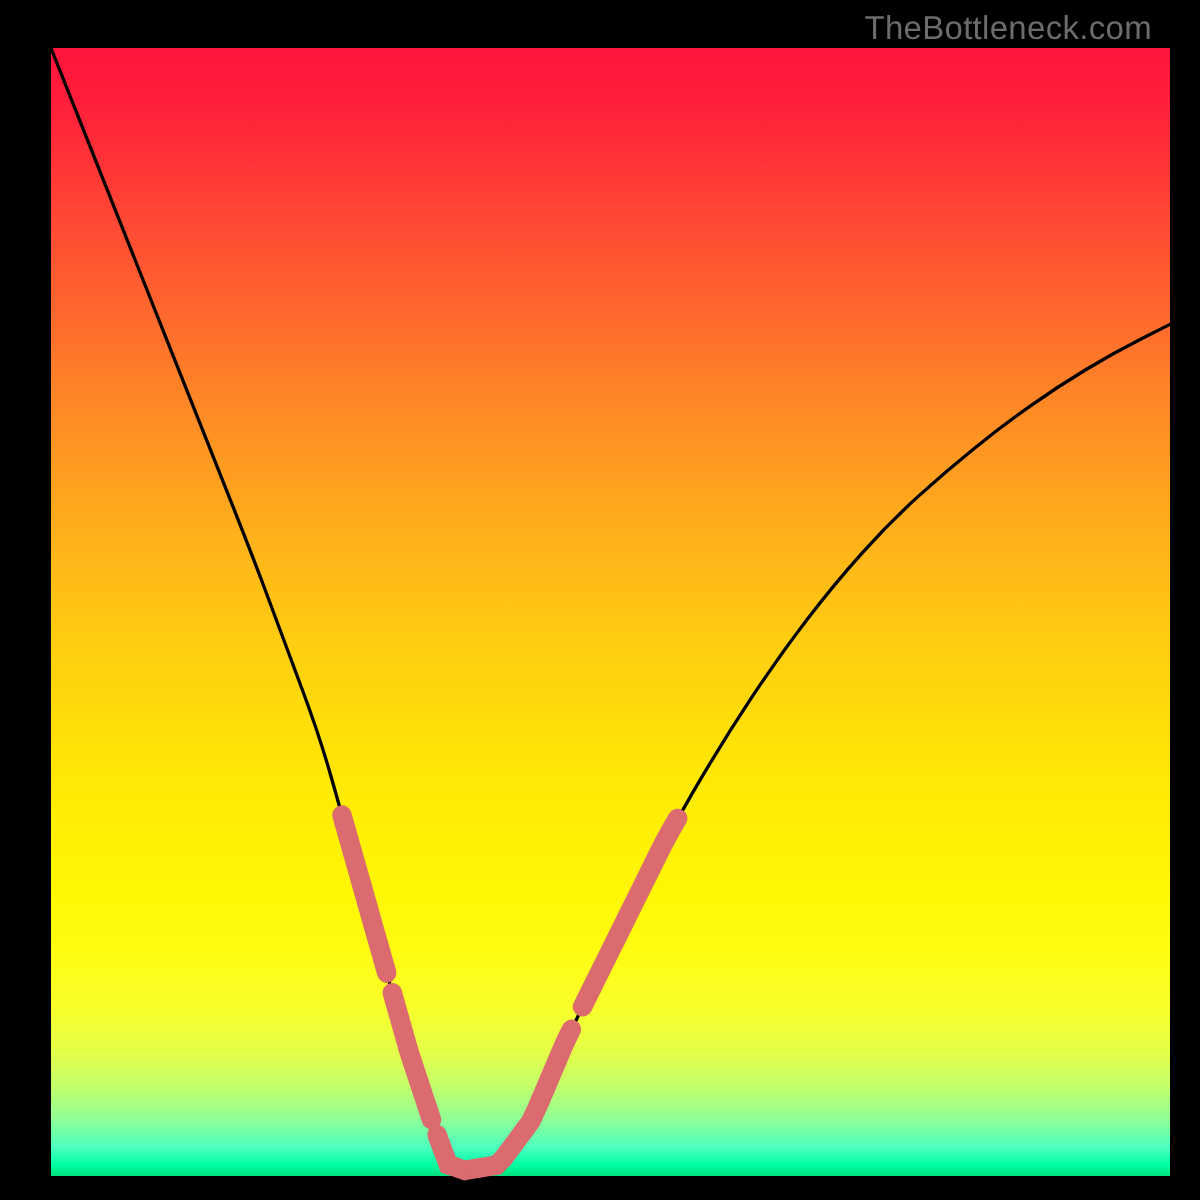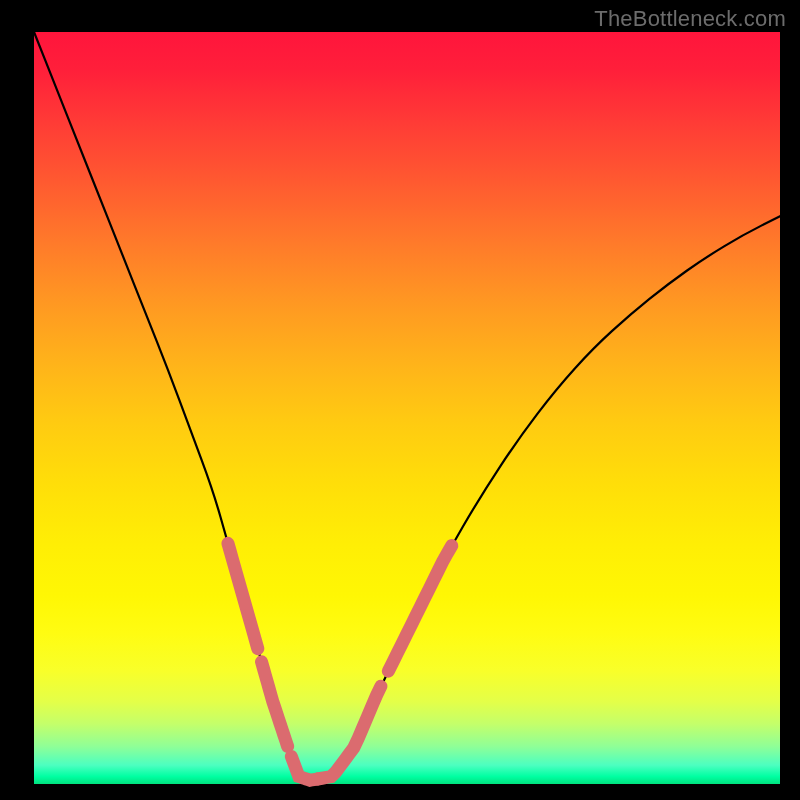--- a/index.html
+++ b/index.html
@@ -43,21 +43,21 @@
     position: absolute;
     left: 0;
     top: 0;
     width: 746px;
     height: 752px;
     overflow: visible;
   }
   .watermark {
     position: absolute;
     top: 6px;
-    right: 14px;
+    right: 32px;
     color: #6c6c6c;
     font-size: 22px;
     font-weight: 500;
     letter-spacing: 0.2px;
     user-select: none;
   }
 </style>
 </head>
 <body>
 

